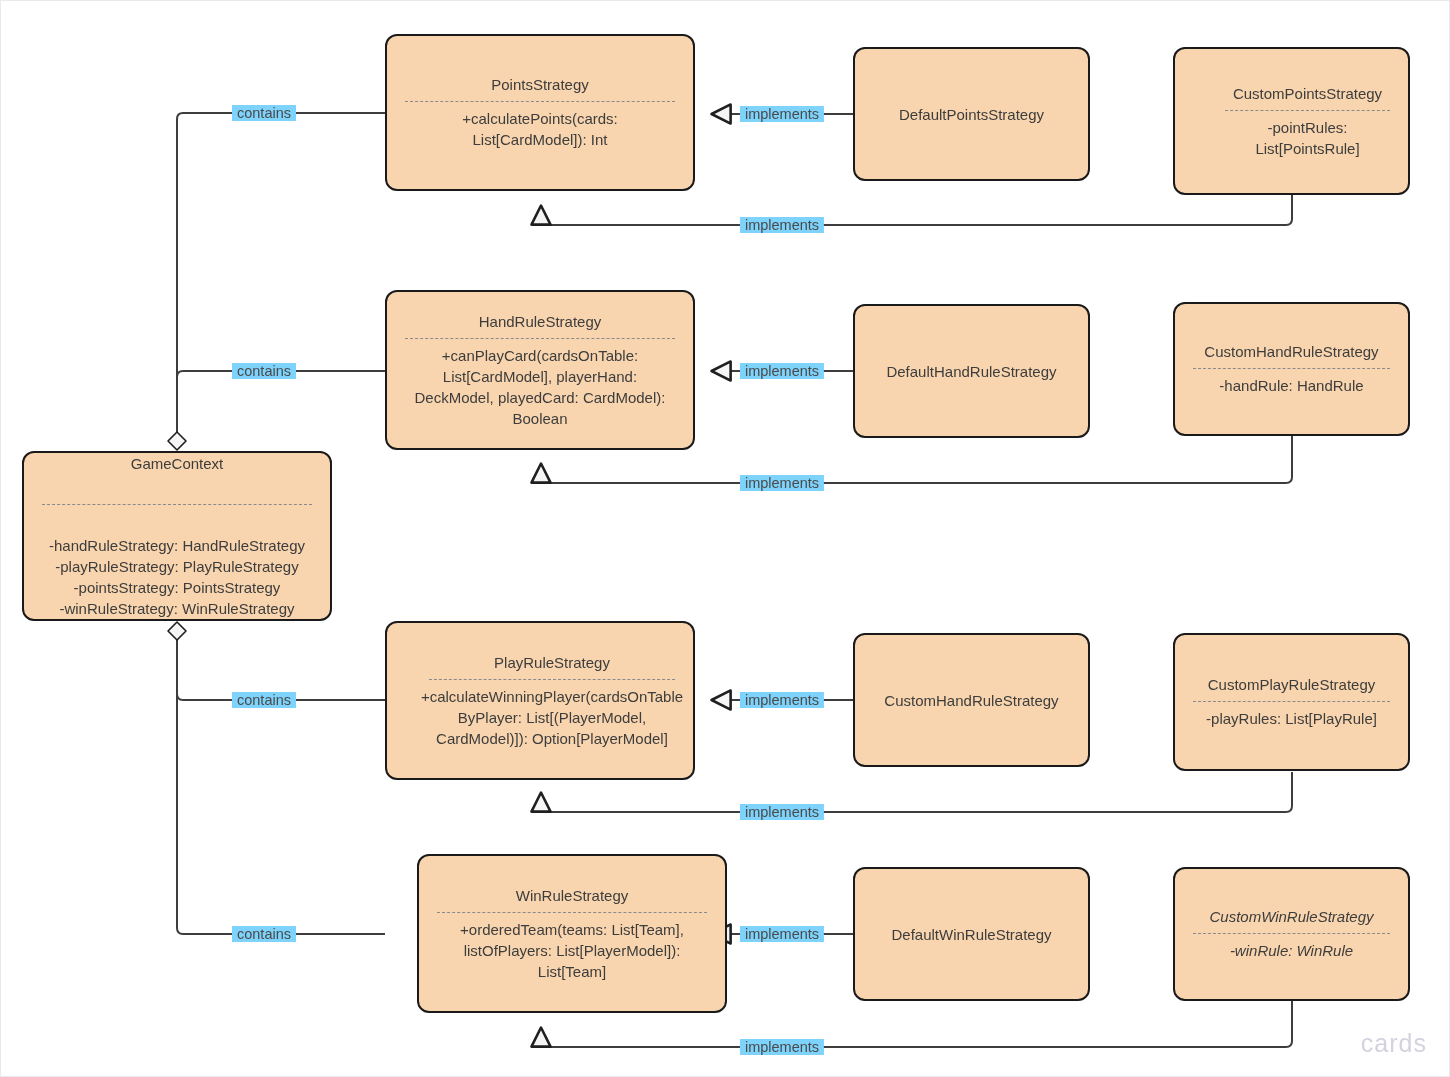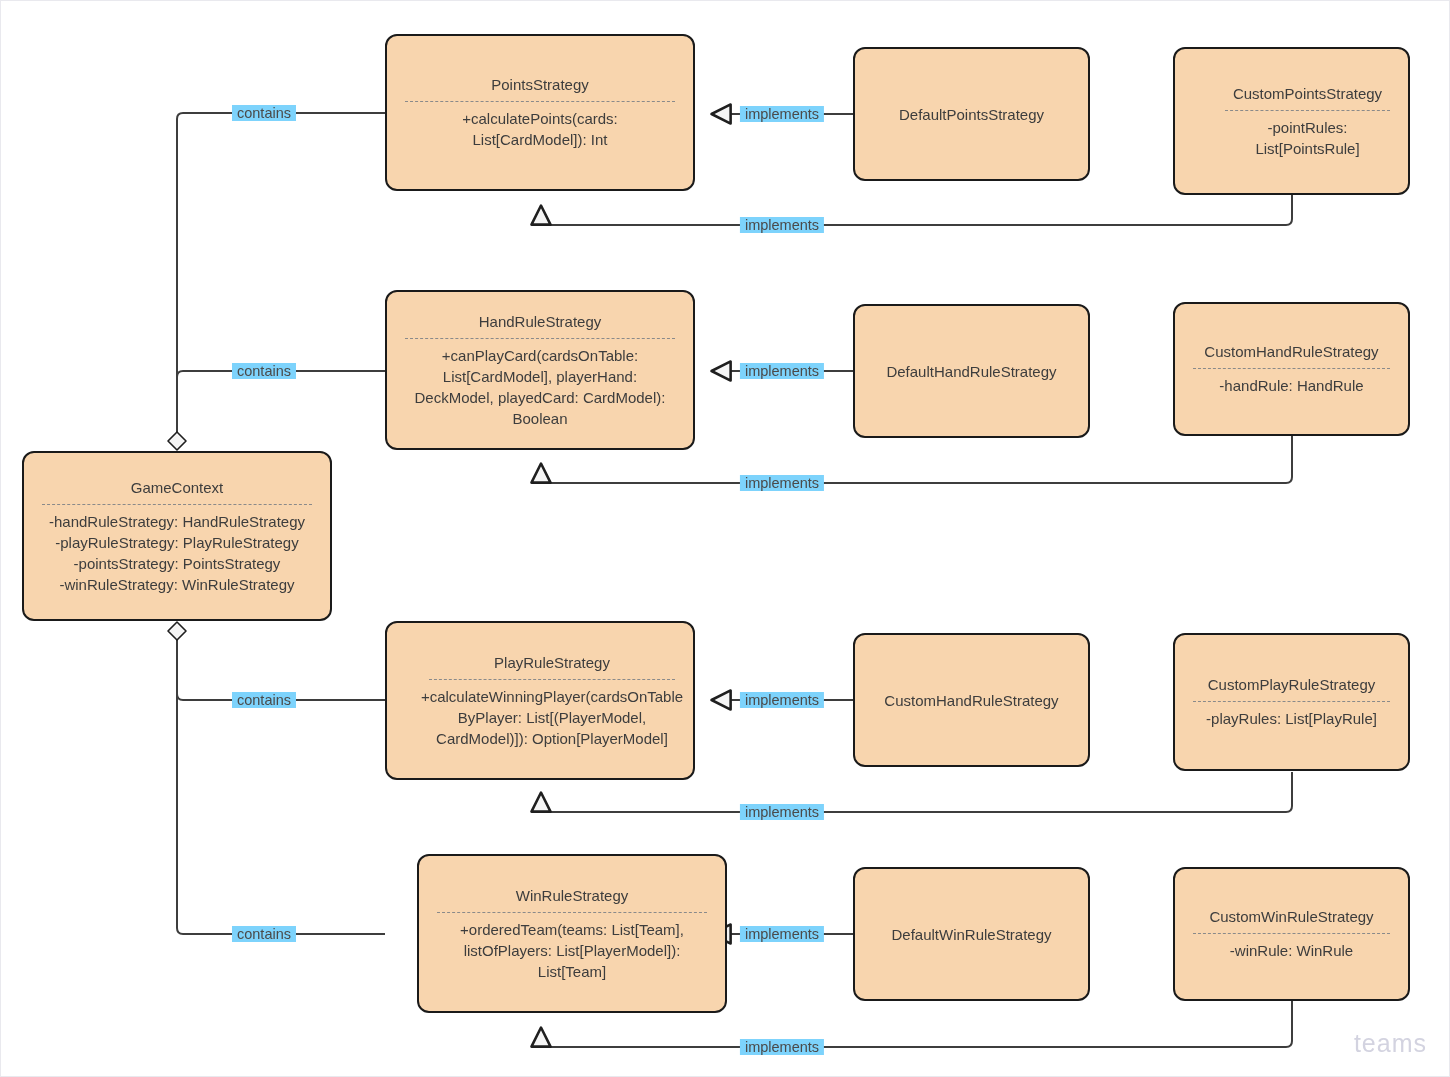--- a/index.html
+++ b/index.html
@@ -111,21 +111,21 @@
       <line x1="852" y1="699" x2="710" y2="699" marker-end="url(#hollowTri)"></line>
       <line x1="852" y1="933" x2="710" y2="933" marker-end="url(#hollowTri)"></line>
 
       <path d="M 1291 182 L 1291 218 Q 1291 224 1285 224 L 546 224 Q 540 224 540 218 L 540 204" marker-end="url(#hollowTri)"></path>
       <path d="M 1291 435 L 1291 476 Q 1291 482 1285 482 L 546 482 Q 540 482 540 476 L 540 462" marker-end="url(#hollowTri)"></path>
       <path d="M 1291 771 L 1291 805 Q 1291 811 1285 811 L 546 811 Q 540 811 540 805 L 540 791" marker-end="url(#hollowTri)"></path>
       <path d="M 1291 1000 L 1291 1040 Q 1291 1046 1285 1046 L 546 1046 Q 540 1046 540 1040 L 540 1026" marker-end="url(#hollowTri)"></path>
     </g>
   </svg>
 
-  <div class="uml-box" style="left:21px; top:450px; width:310px; height:170px;">
+  <div class="uml-box" style="left:21px; top:450px; width:310px; height:170px;gap:24px;">
     <div class="uml-title">GameContext</div>
     <div class="uml-sep"></div>
     <div class="uml-body">-handRuleStrategy: HandRuleStrategy
 -playRuleStrategy: PlayRuleStrategy
 -pointsStrategy: PointsStrategy
 -winRuleStrategy: WinRuleStrategy</div>
   </div>
 
   <div class="uml-box" style="left:384px; top:33px; width:310px; height:157px;">
     <div class="uml-title">PointsStrategy</div>
@@ -186,34 +186,34 @@
     <div class="uml-sep"></div>
     <div class="uml-body">+orderedTeam(teams: List[Team],
 listOfPlayers: List[PlayerModel]):
 List[Team]</div>
   </div>
 
   <div class="uml-box" style="left:852px; top:866px; width:237px; height:134px;">
     <div class="uml-title">DefaultWinRuleStrategy</div>
   </div>
 
-  <div class="uml-box" style="left:1172px; top:866px; width:237px; height:134px;">
+  <div class="uml-box" style="left:1172px; top:866px; width:237px; height:134px;font-style:italic;">
     <div class="uml-title">CustomWinRuleStrategy</div>
     <div class="uml-sep"></div>
     <div class="uml-body">-winRule: WinRule</div>
   </div>
 
   <div class="edge-label" style="left:263px; top:112px;">contains</div>
   <div class="edge-label" style="left:263px; top:370px;">contains</div>
   <div class="edge-label" style="left:263px; top:699px;">contains</div>
   <div class="edge-label" style="left:263px; top:933px;">contains</div>
 
   <div class="edge-label" style="left:781px; top:113px;">implements</div>
   <div class="edge-label" style="left:781px; top:224px;">implements</div>
   <div class="edge-label" style="left:781px; top:370px;">implements</div>
   <div class="edge-label" style="left:781px; top:482px;">implements</div>
   <div class="edge-label" style="left:781px; top:699px;">implements</div>
   <div class="edge-label" style="left:781px; top:811px;">implements</div>
   <div class="edge-label" style="left:781px; top:933px;">implements</div>
   <div class="edge-label" style="left:781px; top:1046px;">implements</div>
 
-  <div class="watermark">teams</div>
+  <div class="watermark">cards</div>
 </div>
 
 </body></html>

